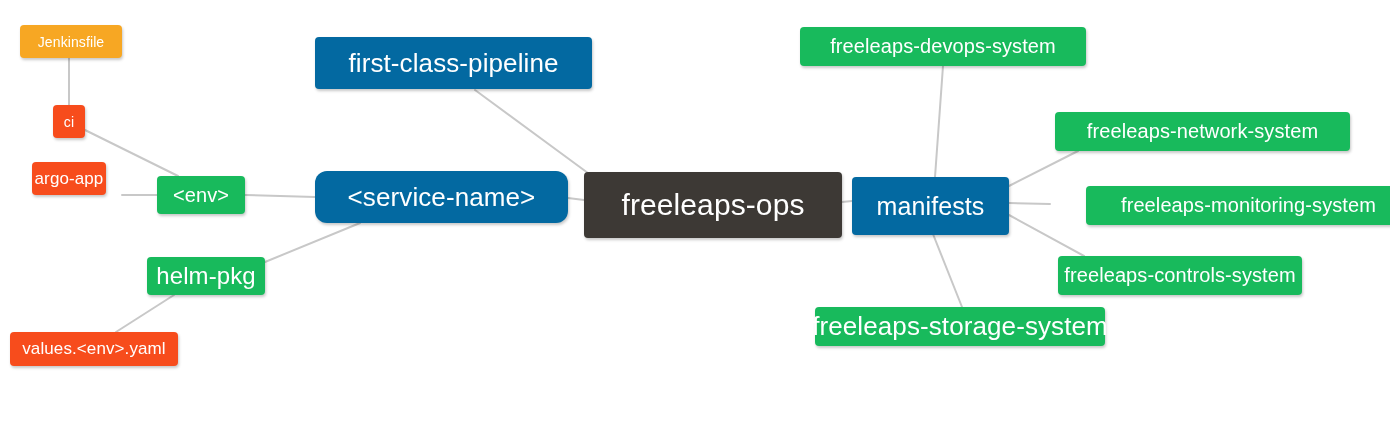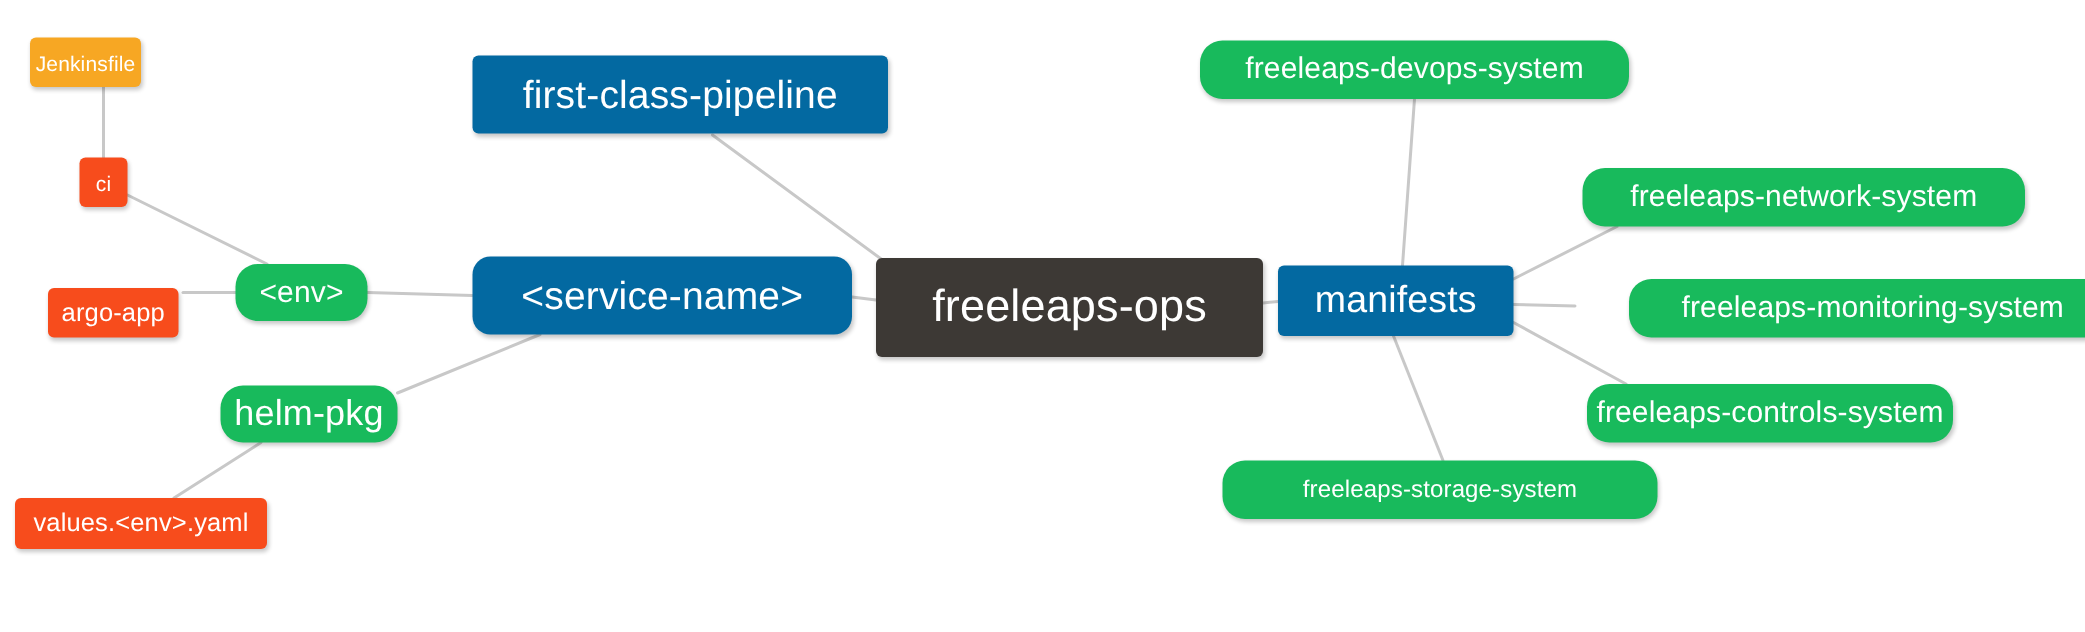--- a/index.html
+++ b/index.html
@@ -31,21 +31,21 @@
     justify-content: center;
     color: #ffffff;
     border-radius: 4px;
     white-space: nowrap;
     letter-spacing: 0.1px;
     box-shadow: 1px 2px 3px rgba(0,0,0,0.22);
     cursor: pointer;
   }
   .n-root   { background: #3d3935; }
   .n-blue   { background: #0369a1; }
-  .n-green  { background: #18ba5c; border-radius: 15px; }
+  .n-green  { background: #18ba5c; }
   .n-orange { background: #f7a723; }
   .n-red    { background: #f74c1c; }
 </style>
 </head>
 <body>
 
 <div id="canvas">
   <svg id="edges" width="1390" height="421" viewBox="0 0 1390 421">
       <line x1="584" y1="200" x2="568" y2="198" stroke="#c8c8c8" stroke-width="2" stroke-linecap="round"></line>
       <line x1="592" y1="176" x2="475" y2="90" stroke="#c8c8c8" stroke-width="2" stroke-linecap="round"></line>
@@ -59,26 +59,26 @@
       <line x1="935" y1="177" x2="943" y2="66" stroke="#c8c8c8" stroke-width="2" stroke-linecap="round"></line>
       <line x1="1009" y1="186" x2="1078" y2="151" stroke="#c8c8c8" stroke-width="2" stroke-linecap="round"></line>
       <line x1="1009" y1="203" x2="1050" y2="204" stroke="#c8c8c8" stroke-width="2" stroke-linecap="round"></line>
       <line x1="1009" y1="215" x2="1084" y2="256" stroke="#c8c8c8" stroke-width="2" stroke-linecap="round"></line>
       <line x1="929" y1="224" x2="962" y2="307" stroke="#c8c8c8" stroke-width="2" stroke-linecap="round"></line>
     </svg>
   <div id="node-layer">
       <div class="node n-root" style="left: 584px; top: 172px; width: 258px; height: 66px; font-size: 30px;">freeleaps-ops</div>
       <div class="node n-blue" style="left: 315px; top: 171px; width: 253px; height: 52px; font-size: 26px; border-radius: 12px;">&lt;service-name&gt;</div>
       <div class="node n-blue" style="left: 315px; top: 37px; width: 277px; height: 52px; font-size: 26px;">first-class-pipeline</div>
-      <div class="node n-blue" style="left: 852px; top: 177px; width: 157px; height: 47px; font-size: 25px;">manifests</div>
+      <div class="node n-blue" style="left: 852px; top: 177px; width: 157px; height: 58px; font-size: 25px;">manifests</div>
       <div class="node n-green" style="left: 157px; top: 176px; width: 88px; height: 38px; font-size: 20px;">&lt;env&gt;</div>
       <div class="node n-green" style="left: 147px; top: 257px; width: 118px; height: 38px; font-size: 24px;">helm-pkg</div>
       <div class="node n-red" style="left: 53px; top: 105px; width: 32px; height: 33px; font-size: 14px;">ci</div>
-      <div class="node n-orange" style="left: 20px; top: 25px; width: 74px; height: 33px; font-size: 14px;">Jenkinsfile</div>
-      <div class="node n-red" style="left: 32px; top: 192px; width: 87px; height: 33px; font-size: 17px;">argo-app</div>
+      <div class="node n-orange" style="left: 20px; top: 25px; width: 102px; height: 33px; font-size: 14px;">Jenkinsfile</div>
+      <div class="node n-red" style="left: 32px; top: 162px; width: 74px; height: 33px; font-size: 17px;">argo-app</div>
       <div class="node n-red" style="left: 10px; top: 332px; width: 168px; height: 34px; font-size: 17px;">values.&lt;env&gt;.yaml</div>
       <div class="node n-green" style="left: 800px; top: 27px; width: 286px; height: 39px; font-size: 20px;">freeleaps-devops-system</div>
       <div class="node n-green" style="left: 1055px; top: 112px; width: 295px; height: 39px; font-size: 20px;">freeleaps-network-system</div>
       <div class="node n-green" style="left: 1050px; top: 186px; width: 325px; height: 39px; font-size: 20px; margin-left: 36px;">freeleaps-monitoring-system</div>
       <div class="node n-green" style="left: 1058px; top: 256px; width: 244px; height: 39px; font-size: 20px;">freeleaps-controls-system</div>
-      <div class="node n-green" style="left: 815px; top: 307px; width: 290px; height: 39px; font-size: 16px;">freeleaps-storage-system</div>
+      <div class="node n-green" style="left: 815px; top: 307px; width: 290px; height: 39px; font-size: 26px;">freeleaps-storage-system</div>
     </div>
 </div>
 
 </body></html>

